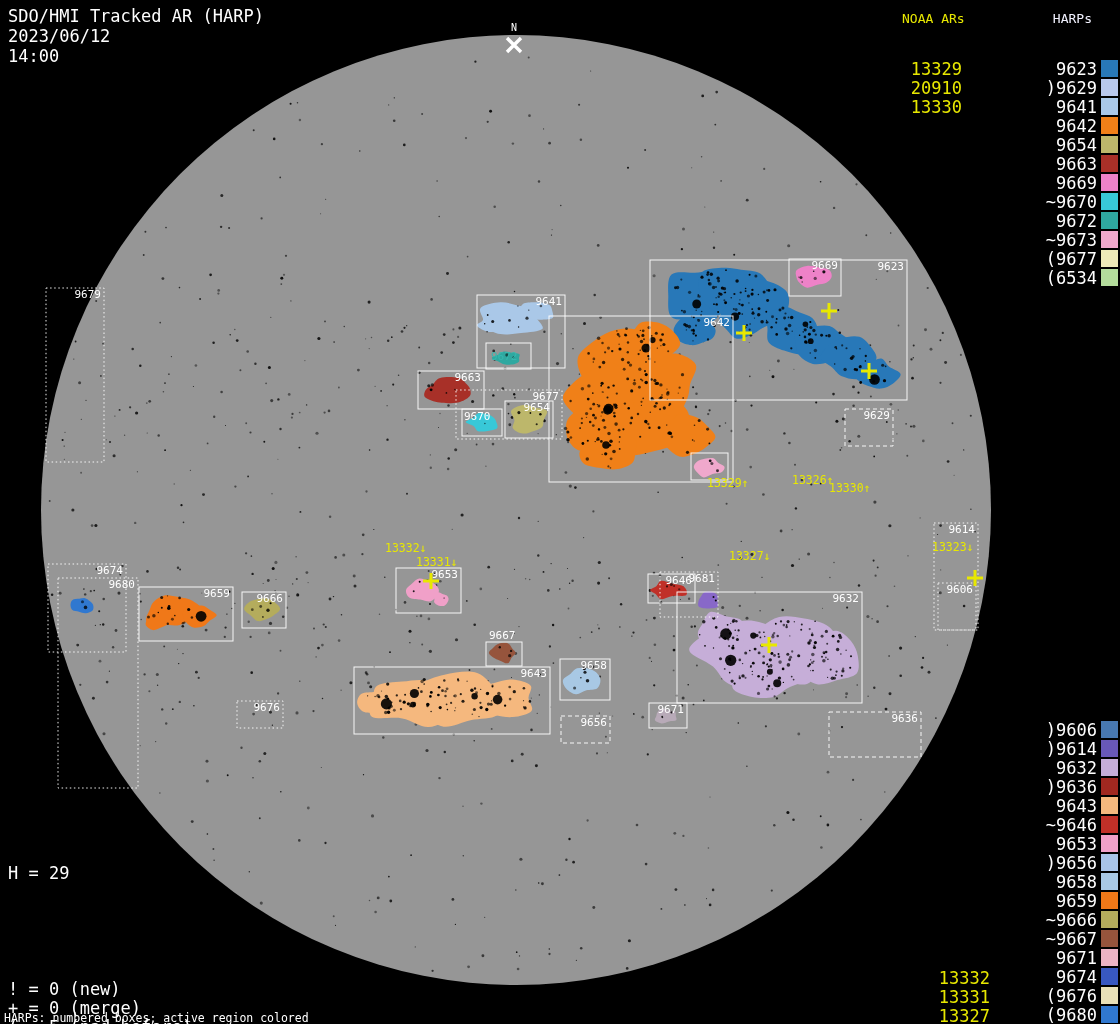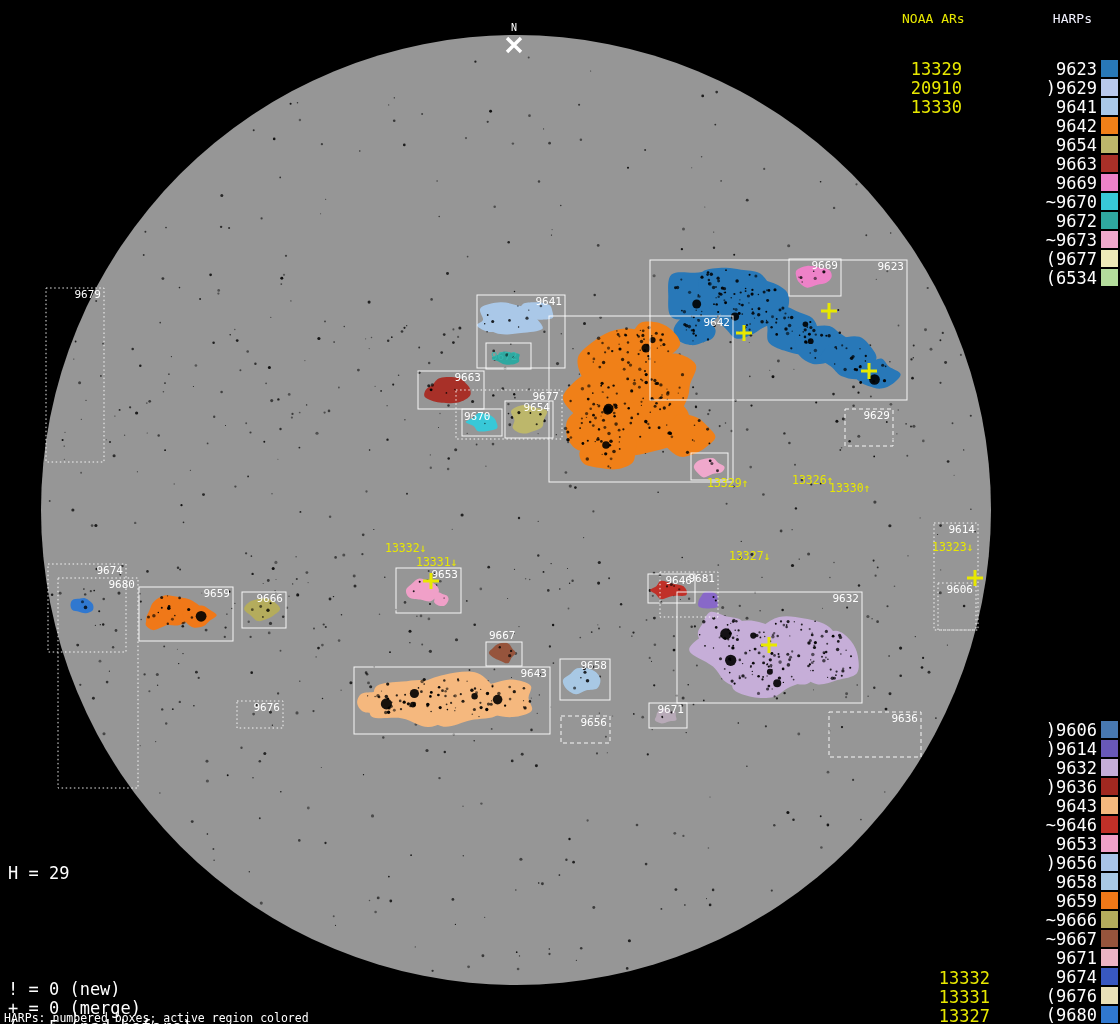--- a/index.html
+++ b/index.html
@@ -1627,20 +1627,25 @@
         <text x="829" y="492" fill="#e8e800" font-size="11.5">13330↑</text>
         <text x="385" y="552" fill="#e8e800" font-size="11.5">13332↓</text>
         <text x="416" y="566" fill="#e8e800" font-size="11.5">13331↓</text>
         <text x="729" y="560" fill="#e8e800" font-size="11.5">13327↓</text>
         <text x="932" y="551" fill="#e8e800" font-size="11.5">13323↓</text>
       </g>
       <text x="514" y="31" fill="#fff" font-size="10" text-anchor="middle">N</text>
       <path d="M507 38L521 52M521 38L507 52" stroke="#fff" stroke-width="3.4" fill="none"></path>
     </svg>
 
+  <div id="title" class="overlay" style="left:8px;top:6px;">
+    <div>SDO/HMI Tracked AR (HARP)</div>
+    <div>2023/06/12</div>
+    <div>14:00</div>
+  </div>
 
   <div id="noaa-header" class="overlay hdr" style="left:902px;top:9px;">NOAA ARs</div>
   <div id="harps-header" class="overlay hdr" style="right:28px;top:9px;">HARPs</div>
 
   <div id="noaa-top" class="legend-col noaa-col" style="top:29px;left:878px;width:84px;">
       <div class="legend-row"><span>13329</span></div>
       <div class="legend-row"><span>20910</span></div>
       <div class="legend-row"><span>13330</span></div>
     </div>
   <div id="harps-top" class="legend-col" style="top:29px;right:2px;">

